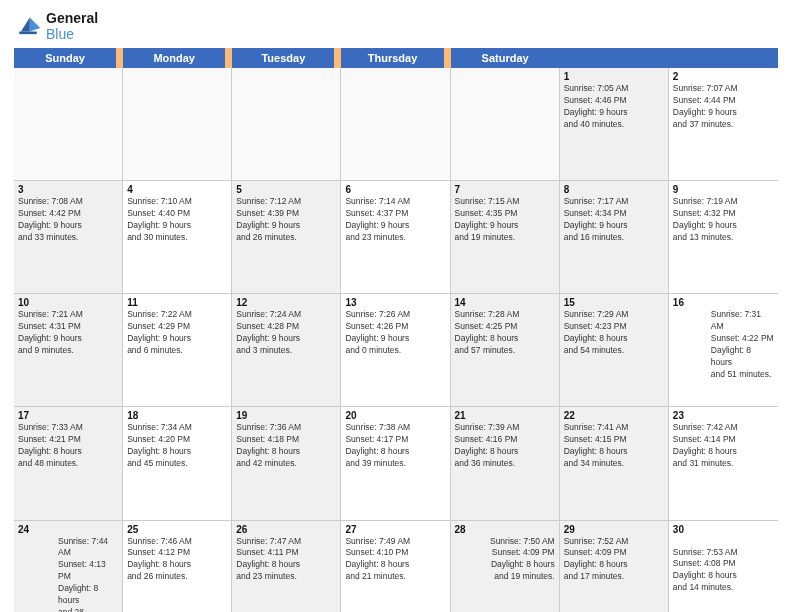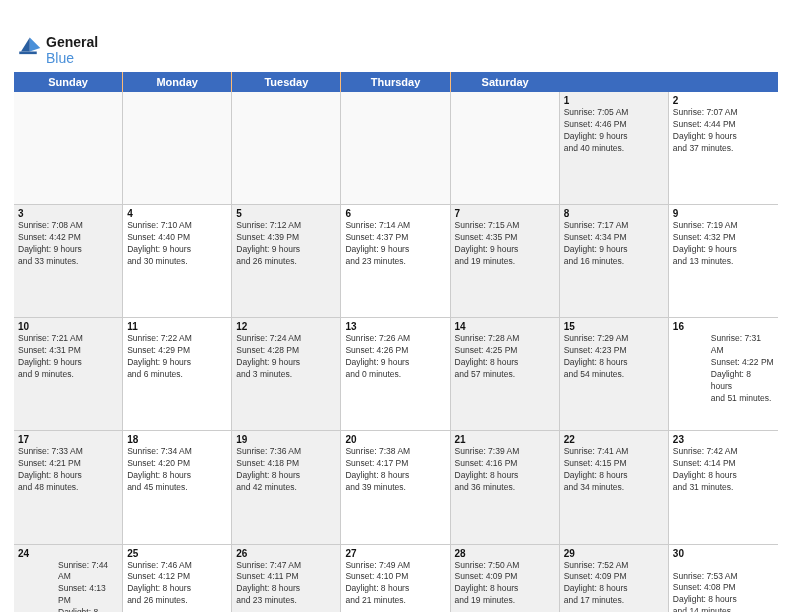--- a/index.html
+++ b/index.html
@@ -18,23 +18,22 @@
       flex-direction: column;
     }
     .header {
       display: flex;
       justify-content: space-between;
       align-items: flex-start;
       margin-bottom: 6px;
     }
     .logo {
       display: flex;
-      align-items: flex-start;
+      align-items: flex-end;
       gap: 4px;
-      margin-top: 24px;
     }
     .logo-icon {
       width: 28px;
       height: 28px;
     }
     .title-block {
       text-align: right;
     }
     .month-title {
       font-size: 28px;
@@ -54,21 +53,21 @@
       display: grid;
       grid-template-columns: repeat(7, 1fr);
       background: #3a6bbf;
     }
     .cal-header-cell {
       color: #fff;
       font-size: 11px;
       font-weight: bold;
       text-align: center;
       padding: 4px 2px;
-      border-right: 1px solid #fdba74;
+      border-right: 7px solid #fdba74;
     }
     .cal-header-cell:last-child { border-right: none; }
     .cal-body {
       flex: 1;
       display: grid;
       grid-template-rows: repeat(5, 1fr);
     }
     .cal-row {
       display: grid;
       grid-template-columns: repeat(7, 1fr);
@@ -326,21 +325,21 @@
           </div>
           <div class="cal-cell">
             <div class="day-num">27</div>
             <div class="day-info" style="white-space: pre-line;">Sunrise: 7:49 AM
 Sunset: 4:10 PM
 Daylight: 8 hours
 and 21 minutes.</div>
           </div>
           <div class="cal-cell shaded">
             <div class="day-num">28</div>
-            <div class="day-info" style="white-space: pre-line;">Sunrise: 7:50 AM
+            <div class="day-info" style="white-space: pre-line; text-align: right;">Sunrise: 7:50 AM
 Sunset: 4:09 PM
 Daylight: 8 hours
 and 19 minutes.</div>
           </div>
           <div class="cal-cell shaded">
             <div class="day-num">29</div>
             <div class="day-info" style="white-space: pre-line;">Sunrise: 7:52 AM
 Sunset: 4:09 PM
 Daylight: 8 hours
 and 17 minutes.</div>

